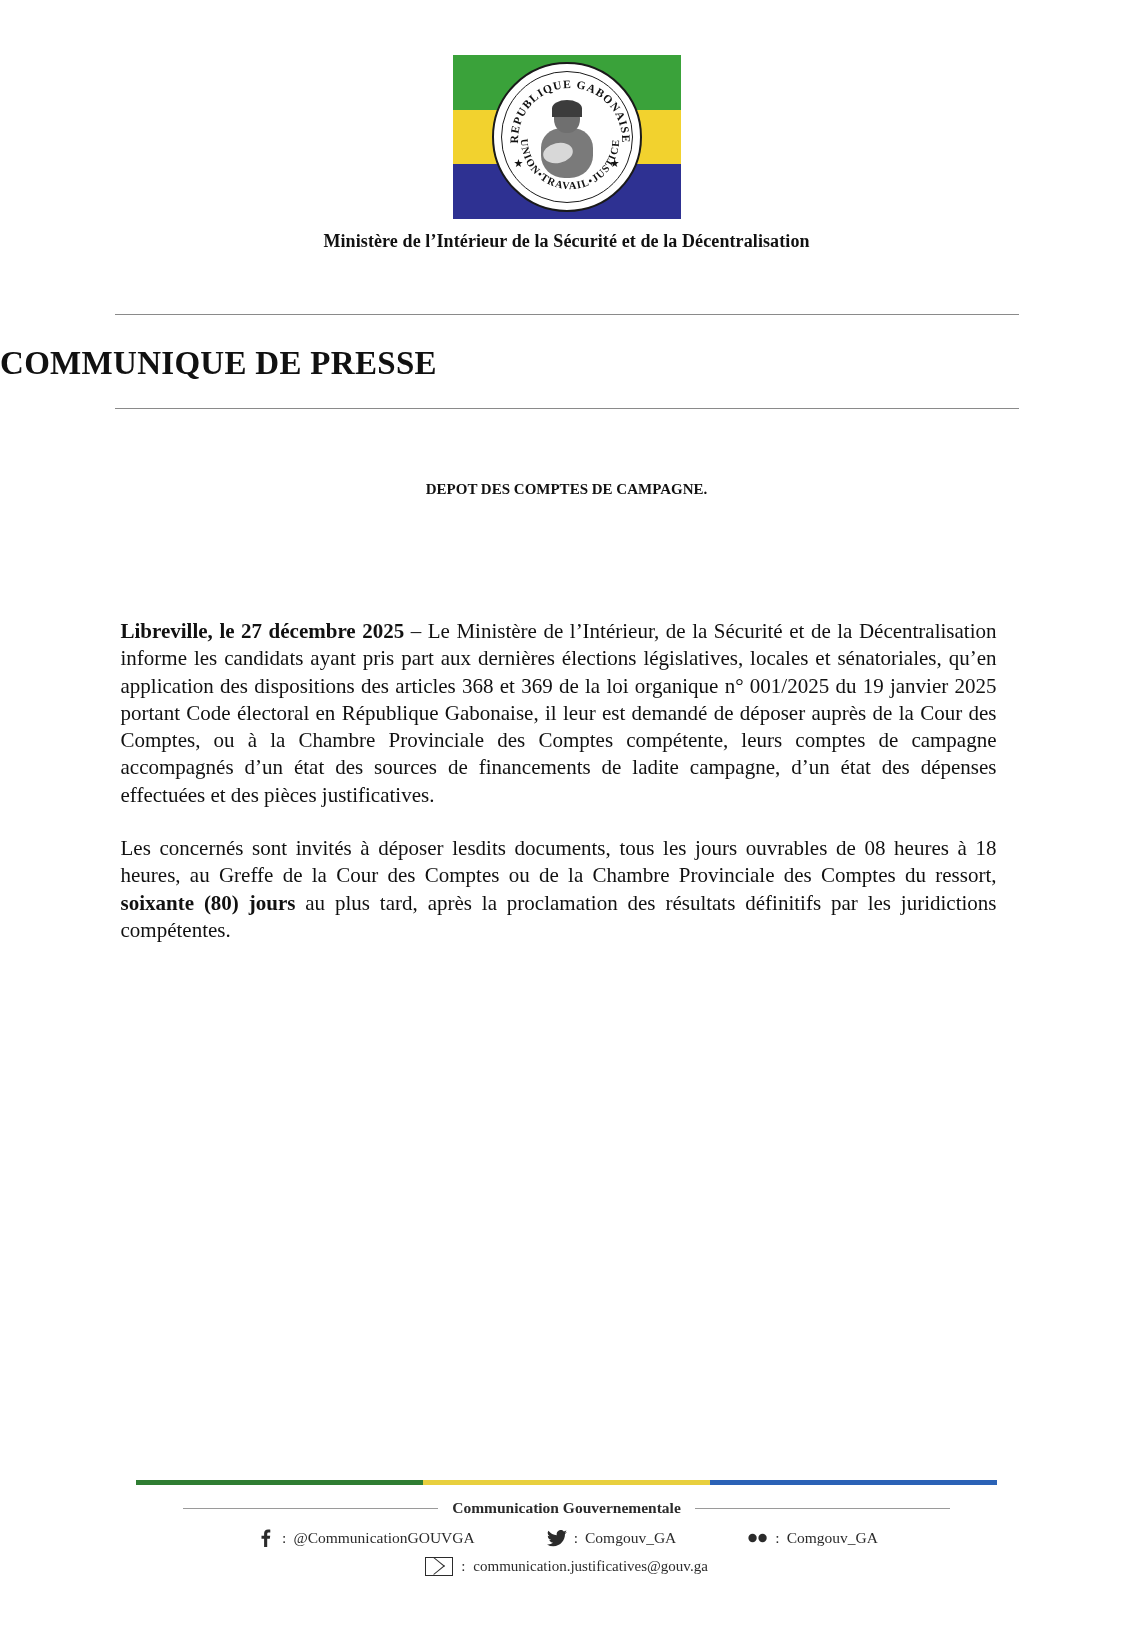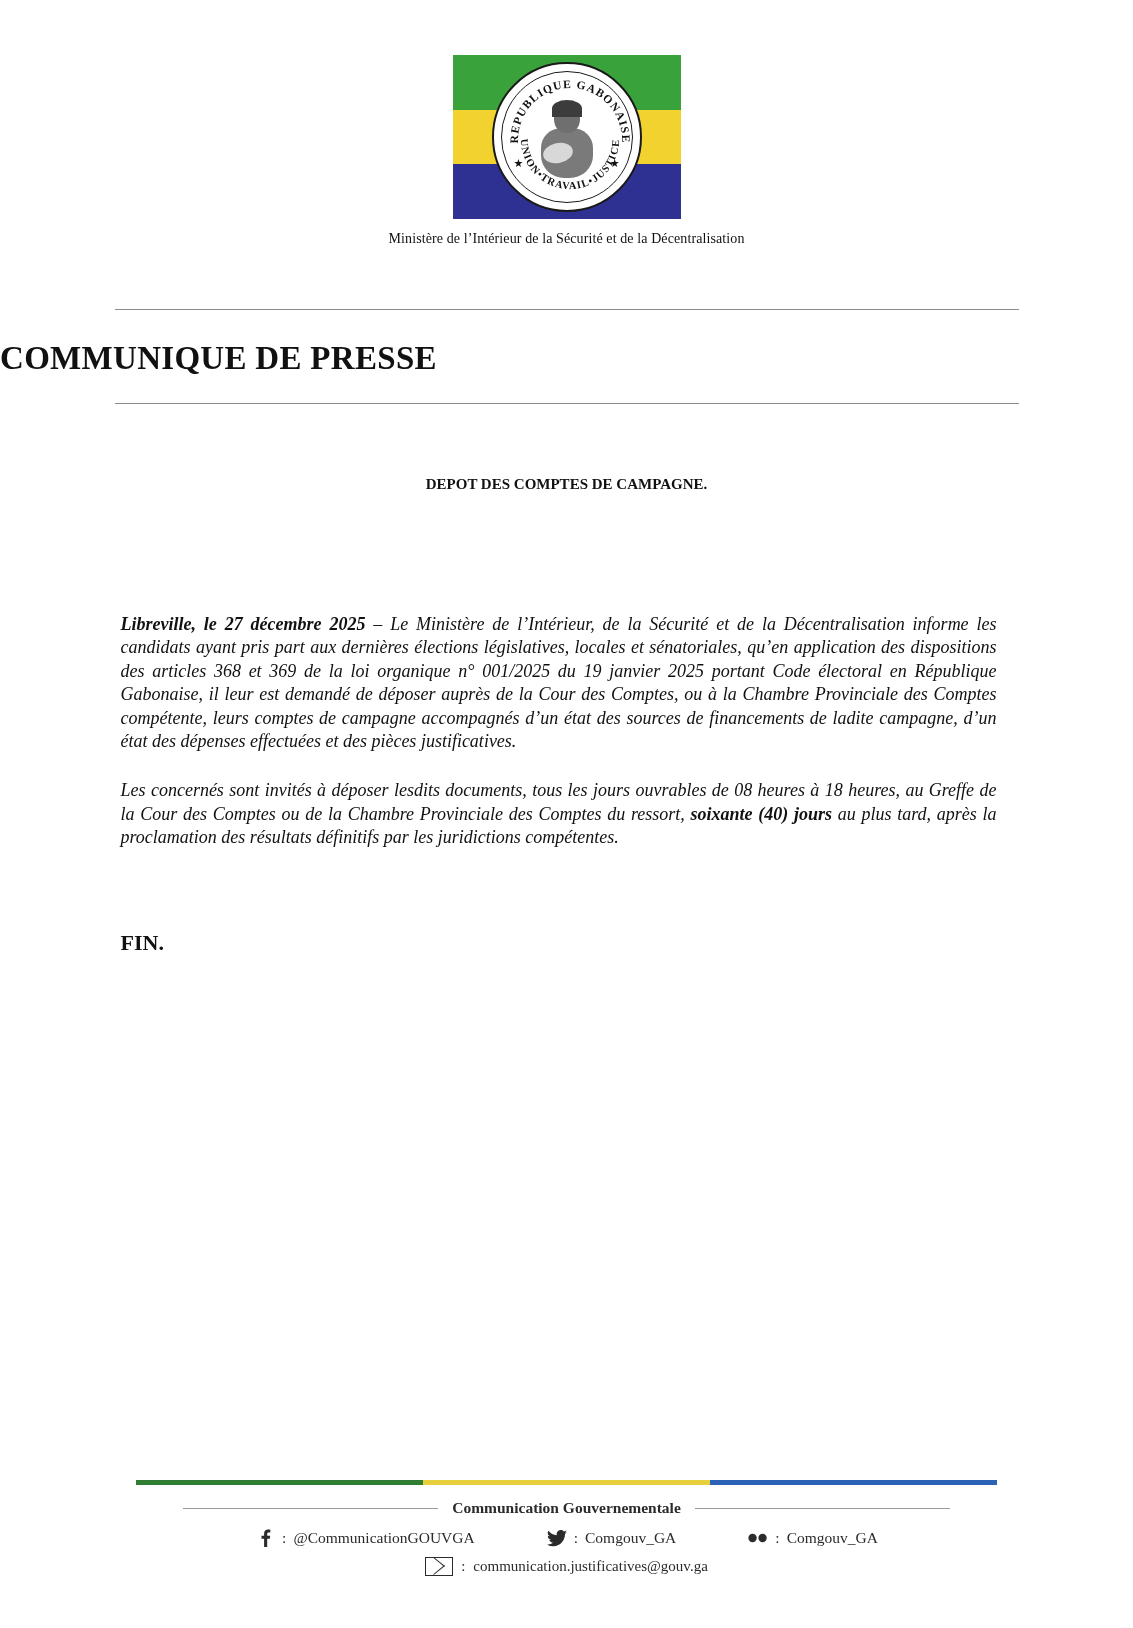--- a/index.html
+++ b/index.html
@@ -122,22 +122,22 @@
     position: absolute;
     font-size: 11px;
     color: #111;
     line-height: 1;
   }
   .star.left  { left: 12px;  top: 86px; }
   .star.right { right: 12px; top: 86px; }
 
   .ministry-line {
     text-align: center;
-    font-weight: normal;
-    font-size: 14px;
+    font-weight: bold;
+    font-size: 18px;
     letter-spacing: .1px;
     margin-top: 12px;
     color: #111;
   }
 
   
   .rule {
     height: 1px;
     background: #8a8a8a;
     margin: 0 auto;
@@ -160,26 +160,25 @@
     margin-top: 72px;
   }
 
   
   .body-wrap {
     width: 892px;
     margin: 0 auto;
     margin-top: 120px;
   }
   p.para {
-    font-size: 18px;
+    font-size: 21px;
     line-height: 1.3;
     text-align: justify;
     text-justify: inter-word;
     margin: 0 16px 26px 0;
-    font-style: italic;
   }
   p.para:last-child { margin-bottom: 0; }
   .b { font-weight: bold; }
 
   .end-line {
     width: 892px;
     margin: 0 auto;
     margin-top: 80px;
     font-size: 22px;
     font-weight: bold;
@@ -318,24 +317,23 @@
 
   <div class="rule top"></div>
   <div class="title-main">COMMUNIQUE DE PRESSE</div>
   <div class="rule bottom"></div>
 
   <div class="subtitle">DEPOT DES COMPTES DE CAMPAGNE.</div>
 
   <div class="body-wrap">
     <p class="para"><span class="b">Libreville, le 27 décembre 2025</span><span> – </span><span>Le Ministère de l’Intérieur, de la Sécurité et de la Décentralisation informe les candidats ayant pris part aux dernières élections législatives, locales et sénatoriales, qu’en application des dispositions des articles 368 et 369 de la loi organique n° 001/2025 du 19 janvier 2025 portant Code électoral en République Gabonaise, il leur est demandé de déposer auprès de la Cour des Comptes, ou à la Chambre Provinciale des Comptes compétente, leurs comptes de campagne accompagnés d’un état des sources de financements de ladite campagne, d’un état des dépenses effectuées et des pièces justificatives.</span></p>
 
-    <p class="para"><span>Les concernés sont invités à déposer lesdits documents, tous les jours ouvrables de 08 heures à 18 heures, au Greffe de la Cour des Comptes ou de la Chambre Provinciale des Comptes du ressort, </span><span class="b">soixante (40) jours</span><span> au plus tard, après la proclamation des résultats définitifs par les juridictions compétentes.</span></p>
+    <p class="para"><span>Les concernés sont invités à déposer lesdits documents, tous les jours ouvrables de 08 heures à 18 heures, au Greffe de la Cour des Comptes ou de la Chambre Provinciale des Comptes du ressort, </span><span class="b">soixante (80) jours</span><span> au plus tard, après la proclamation des résultats définitifs par les juridictions compétentes.</span></p>
   </div>
 
-  <div class="end-line">FIN.</div>
 
   <div class="footer">
     <div class="flag-bar">
       <span class="fb-green"></span>
       <span class="fb-yellow"></span>
       <span class="fb-blue"></span>
     </div>
 
     <div class="footer-title-row">
       <div class="hr"></div>

